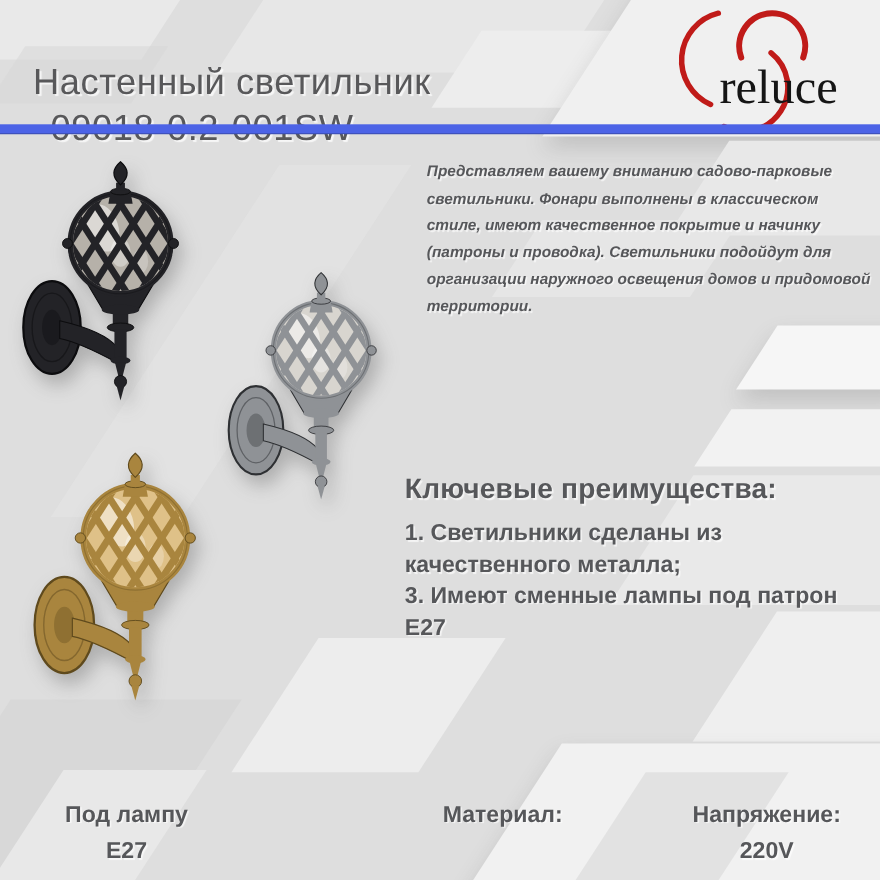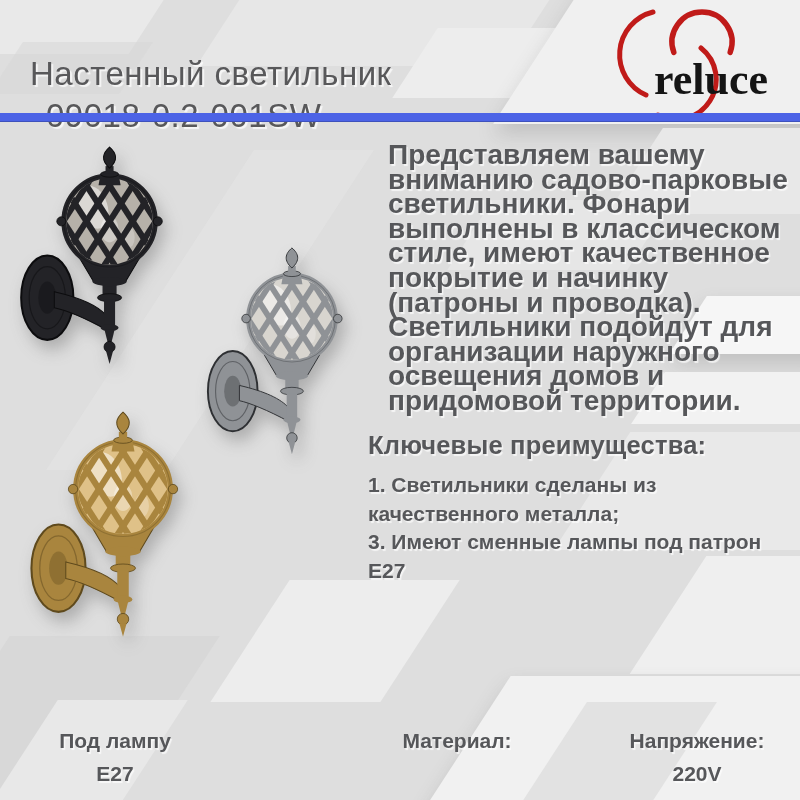--- a/index.html
+++ b/index.html
@@ -13,32 +13,32 @@
   .bs{position:absolute;transform:skewX(-33deg);pointer-events:none;}
   .sh{box-shadow:6px 10px 18px rgba(90,90,90,.22);}
   
   .title{position:absolute;left:30px;top:18px;z-index:3;
     font-weight:normal;font-size:33px;line-height:42px;color:#58585a;
     letter-spacing:.5px;text-shadow:2px 2px 1px rgba(255,255,255,.75);margin-top:35px;}
   .title .t2{padding-left:16px;}
   .logo{position:absolute;left:606px;top:2px;width:190px;height:116px;z-index:3;}
   .logo svg{position:absolute;left:0;top:0;}
   .logo .brand{position:absolute;left:48px;top:52px;
-    font-family:"Liberation Serif", serif;font-weight:bold;font-size:44px;color:#151515;}
+    font-family:"Liberation Serif", serif;font-weight:normal;font-size:44px;color:#151515;}
   .accent-bar{position:absolute;left:0;top:113px;width:800px;height:8px;z-index:3;
     background:#4c63e6;border-bottom:1px solid rgba(0,0,0,.18);}
   
   .lamp{position:absolute;z-index:2;filter:drop-shadow(5px 9px 8px rgba(70,70,70,.32));}
   #lampA{left:14px;top:145px;width:166px;height:223px;}
   #lampB{left:201px;top:246px;width:158px;height:212px;}
   #lampC{left:24px;top:410px;width:172px;height:231px;}
   
   .intro{position:absolute;left:388px;top:143px;width:407px;z-index:3;
-    font-weight:bold;font-size:28px;line-height:24.6px;
-    text-shadow:1.5px 1.5px 1px rgba(255,255,255,.7);}
+    font-weight:bold;font-size:14px;line-height:24.6px;
+    text-shadow:1.5px 1.5px 1px rgba(255,255,255,.7);font-style:italic;}
   .adv-head{position:absolute;left:368px;top:431px;width:407px;z-index:3;
     font-weight:bold;font-size:25.5px;letter-spacing:.2px;
     text-shadow:1.5px 1.5px 1px rgba(255,255,255,.7);}
   .adv-list{position:absolute;left:368px;top:471px;width:410px;z-index:3;
     font-weight:bold;font-size:21px;line-height:28.5px;
     text-shadow:1.5px 1.5px 1px rgba(255,255,255,.7);}
   
   .spec{position:absolute;top:724px;width:210px;text-align:center;z-index:3;
     font-weight:bold;font-size:21px;line-height:33px;
     text-shadow:1.5px 1.5px 1px rgba(255,255,255,.7);}

